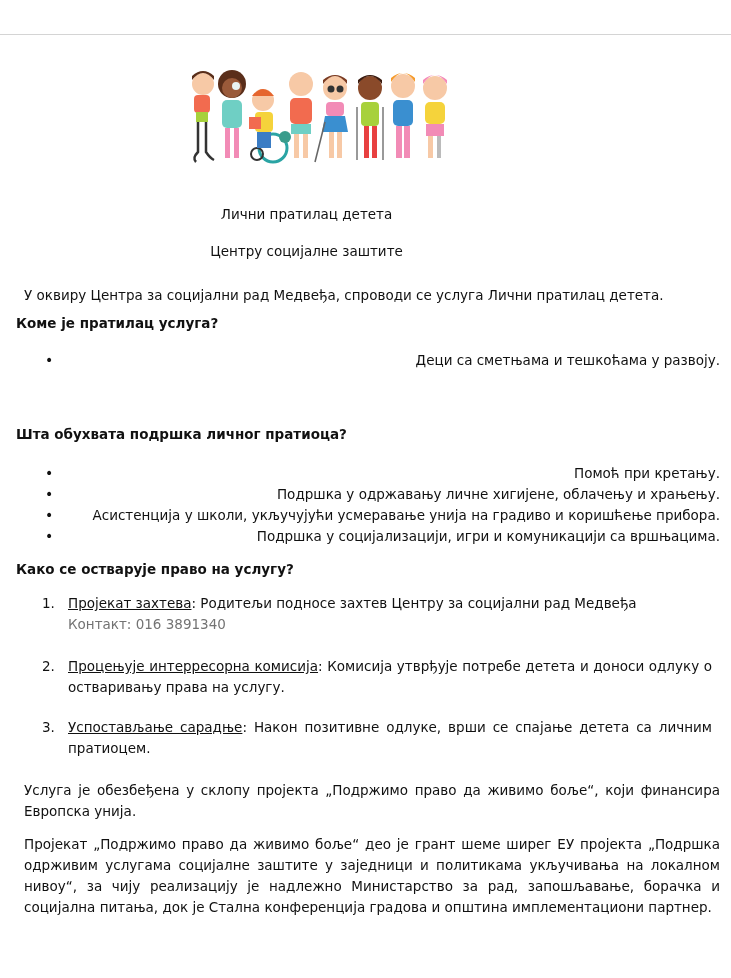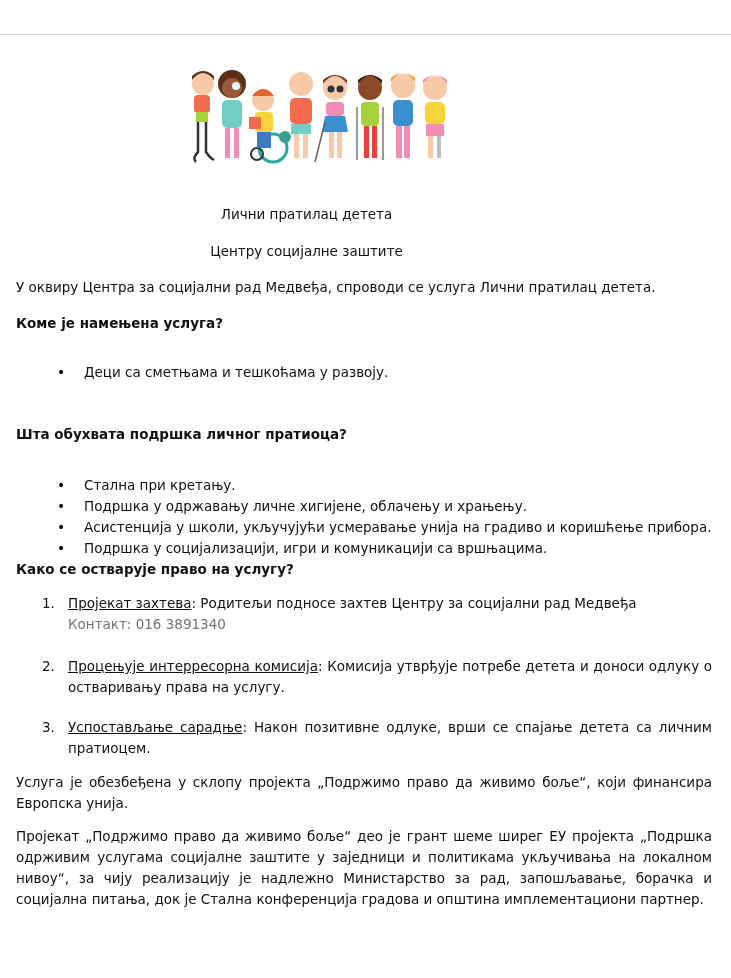--- a/index.html
+++ b/index.html
@@ -1,24 +1,24 @@
 <!DOCTYPE html>
 <html><head>
 <meta charset="utf-8">
 <style>
   html, body { margin:0; padding:0; background:#ffffff; }
   body { width:731px; height:978px; position:relative; overflow:hidden;
          font-family:"DejaVu Sans", sans-serif; color:#111; font-size:13.5px; }
   .top-rule { position:absolute; left:0; top:34px; width:731px; height:1px; background:#d4d4d4; }
   .hero { position:absolute; left:185px; top:62px; width:362px; height:108px; }
   .centered { position:absolute; left:0; width:613px; text-align:center; font-size:13.5px; }
-  p { margin:0; }
+  p { margin:8px; }
   .para { position:absolute; left:16px; width:696px; line-height:21px; text-align:justify; }
   h3 { position:absolute; left:16px; margin:0; font-size:13.5px; font-weight:bold; }
-  ul.bullets { position:absolute; left:16px; margin:16px; padding:0; list-style:none; width:700px; }
+  ul.bullets { position:absolute; left:16px; margin:4px; padding:0; list-style:none; width:700px;text-align:right; }
   ul.bullets li { position:relative; padding-left:52px; line-height:21px; height:21px; }
   ul.bullets li::before { content:"•"; position:absolute; left:25px; top:0; font-size:14px; }
   ol.steps { position:absolute; left:16px; margin:0; padding:0; list-style:none; width:696px; }
   ol.steps li { position:relative; padding-left:52px; line-height:21px; text-align:justify; }
   ol.steps .num { position:absolute; left:26px; top:0; }
   .u { text-decoration:underline; }
   a.contact { color:#737373; }
 </style>
 </head>
 <body>
@@ -101,28 +101,28 @@
     <rect x="243" y="74" width="5" height="22" fill="#f7c9a6"></rect>
       <rect x="252" y="74" width="4" height="22" fill="#bbb"></rect>
   </g>
 </svg>
 
 <div class="centered" style="top:206px;">Лични пратилац детета</div>
 <div class="centered" style="top:243px;">Центру социјалне заштите</div>
 
 <p class="para" style="top:277px;">У оквиру Центра за социјални рад Медвеђа, спроводи се услуга Лични пратилац детета.</p>
 
-<h3 style="top:315px;">Коме је намењена услуга?</h3>
+<h3 style="top:315px;">Коме је пратилац услуга?</h3>
 <ul class="bullets" style="top:346px;">
   <li>Деци са сметњама и тешкоћама у развоју.</li>
 </ul>
 
 <h3 style="top:426px;">Шта обухвата подршка личног пратиоца?</h3>
 <ul class="bullets" style="top:459px;">
-  <li>Стална при кретању.</li>
+  <li>Помоћ при кретању.</li>
   <li>Подршка у одржавању личне хигијене, облачењу и храњењу.</li>
   <li>Асистенција у школи, укључујући усмеравање унија на градиво и коришћење прибора.</li>
   <li>Подршка у социјализацији, игри и комуникацији са вршњацима.</li>
 </ul>
 
 <h3 style="top:561px;">Како се остварује право на услугу?</h3>
 <ol class="steps" style="top:593px;">
   <li>
     <span class="num">1.</span>
     <span class="u">Пројекат захтева</span><span>: Родитељи подносе захтев Центру за социјални рад Медвеђа</span><br>

